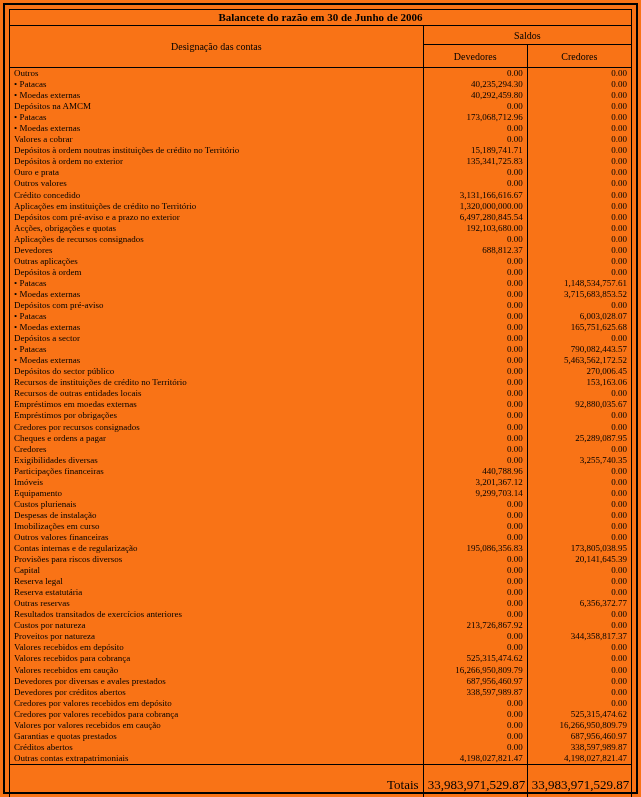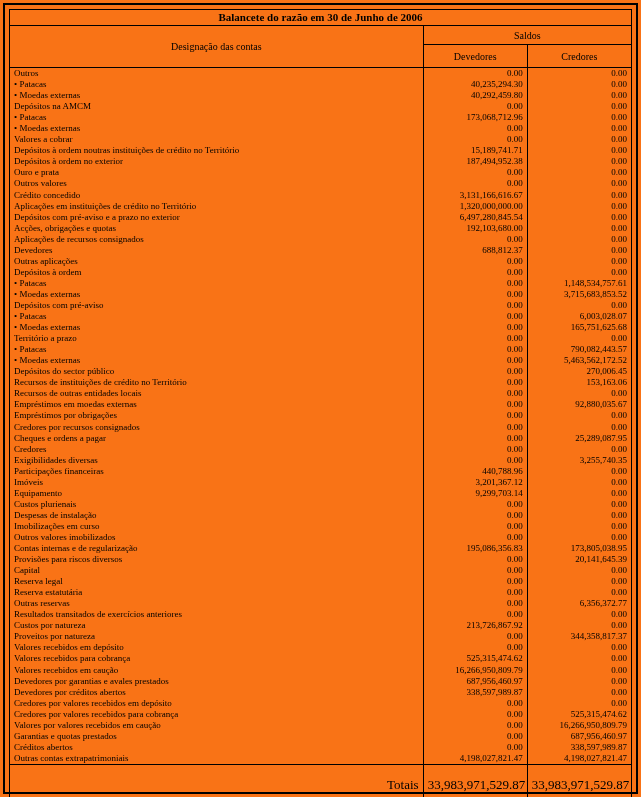--- a/index.html
+++ b/index.html
@@ -141,21 +141,21 @@
             <td class="val">0.00</td>
             <td class="val">0.00</td>
           </tr>
           <tr>
             <td class="name">Depósitos à ordem noutras instituições de crédito no Território</td>
             <td class="val">15,189,741.71</td>
             <td class="val">0.00</td>
           </tr>
           <tr>
             <td class="name">Depósitos à ordem no exterior</td>
-            <td class="val">187,494,952.38</td>
+            <td class="val">135,341,725.83</td>
             <td class="val">0.00</td>
           </tr>
           <tr>
             <td class="name">Ouro e prata</td>
             <td class="val">0.00</td>
             <td class="val">0.00</td>
           </tr>
           <tr>
             <td class="name">Outros valores</td>
             <td class="val">0.00</td>
@@ -220,21 +220,21 @@
             <td class="name">• Patacas</td>
             <td class="val">0.00</td>
             <td class="val">6,003,028.07</td>
           </tr>
           <tr>
             <td class="name">• Moedas externas</td>
             <td class="val">0.00</td>
             <td class="val">165,751,625.68</td>
           </tr>
           <tr>
-            <td class="name">Território a prazo</td>
+            <td class="name">Depósitos a sector</td>
             <td class="val">0.00</td>
             <td class="val">0.00</td>
           </tr>
           <tr>
             <td class="name">• Patacas</td>
             <td class="val">0.00</td>
             <td class="val">790,082,443.57</td>
           </tr>
           <tr>
             <td class="name">• Moedas externas</td>
@@ -310,21 +310,21 @@
             <td class="name">Despesas de instalação</td>
             <td class="val">0.00</td>
             <td class="val">0.00</td>
           </tr>
           <tr>
             <td class="name">Imobilizações em curso</td>
             <td class="val">0.00</td>
             <td class="val">0.00</td>
           </tr>
           <tr>
-            <td class="name">Outros valores imobilizados</td>
+            <td class="name">Outros valores financeiras</td>
             <td class="val">0.00</td>
             <td class="val">0.00</td>
           </tr>
           <tr>
             <td class="name">Contas internas e de regularização</td>
             <td class="val">195,086,356.83</td>
             <td class="val">173,805,038.95</td>
           </tr>
           <tr>
             <td class="name">Provisões para riscos diversos</td>
@@ -375,21 +375,21 @@
             <td class="name">Valores recebidos para cobrança</td>
             <td class="val">525,315,474.62</td>
             <td class="val">0.00</td>
           </tr>
           <tr>
             <td class="name">Valores recebidos em caução</td>
             <td class="val">16,266,950,809.79</td>
             <td class="val">0.00</td>
           </tr>
           <tr>
-            <td class="name">Devedores por garantias e avales prestados</td>
+            <td class="name">Devedores por diversas e avales prestados</td>
             <td class="val">687,956,460.97</td>
             <td class="val">0.00</td>
           </tr>
           <tr>
             <td class="name">Devedores por créditos abertos</td>
             <td class="val">338,597,989.87</td>
             <td class="val">0.00</td>
           </tr>
           <tr>
             <td class="name">Credores por valores recebidos em depósito</td>

